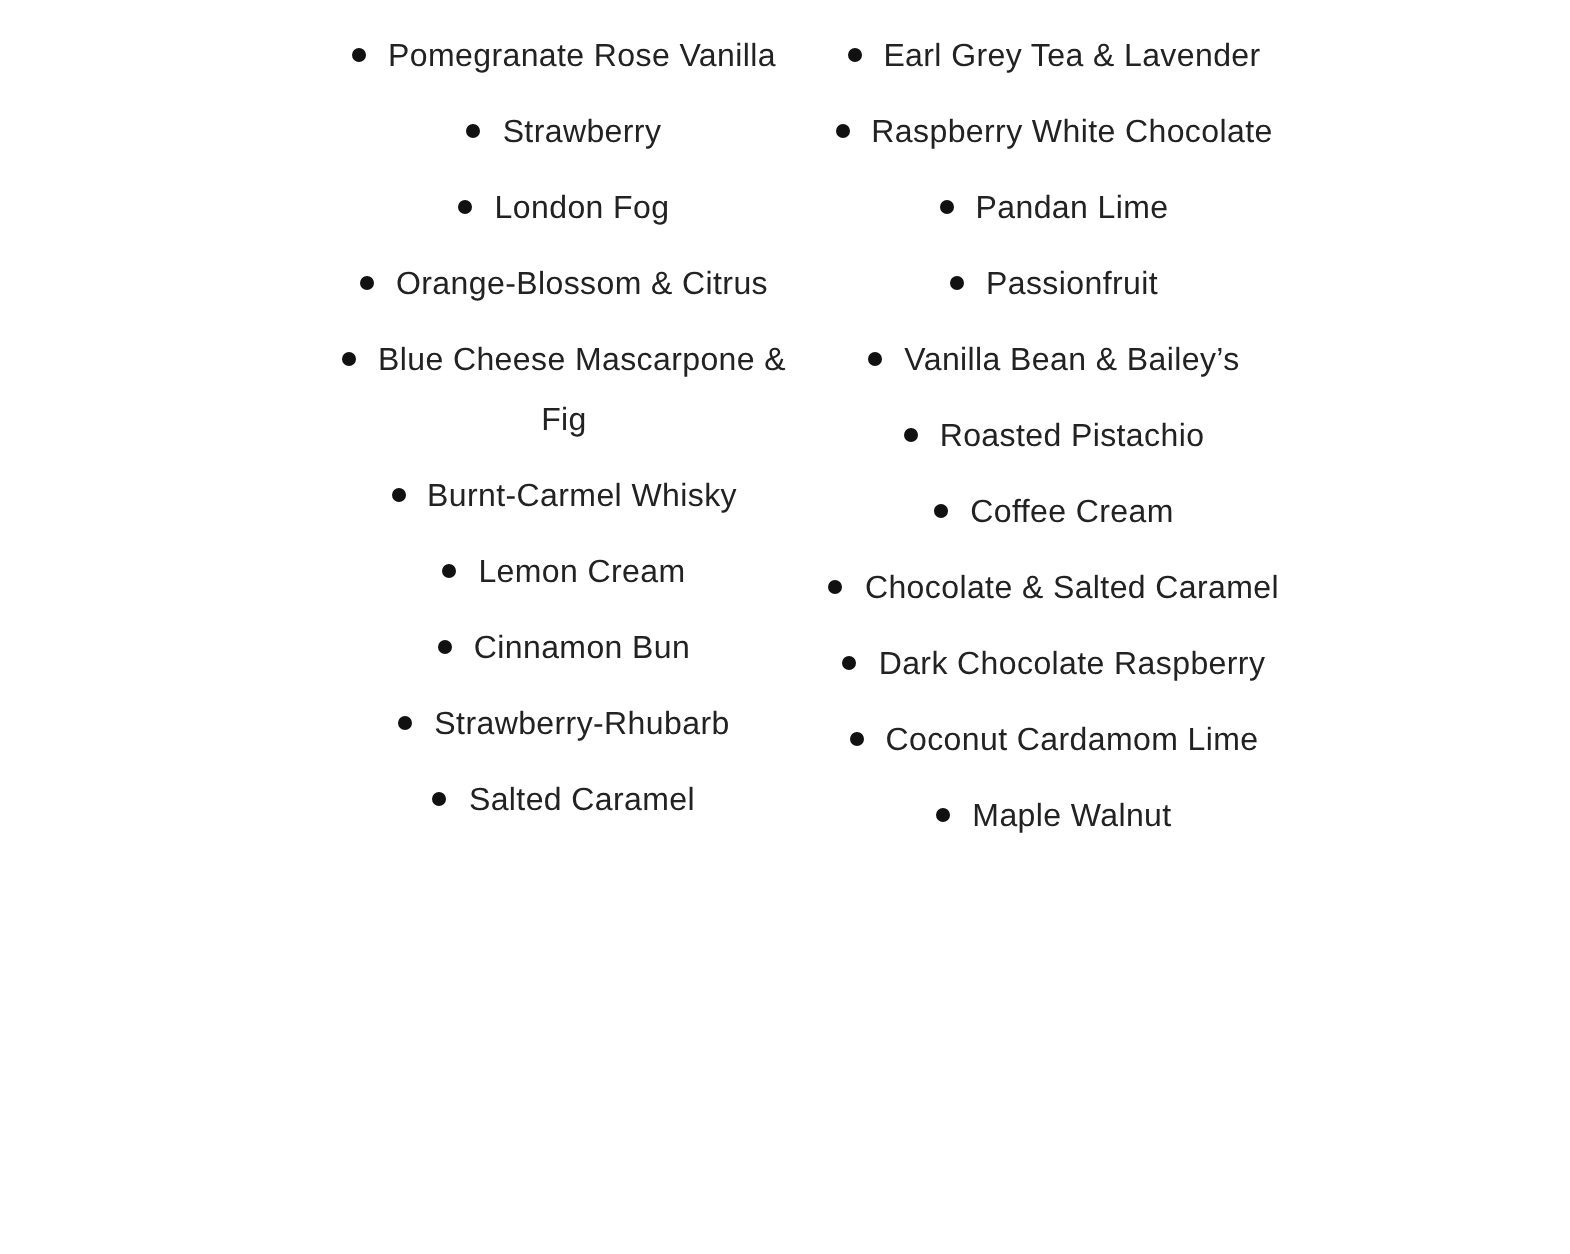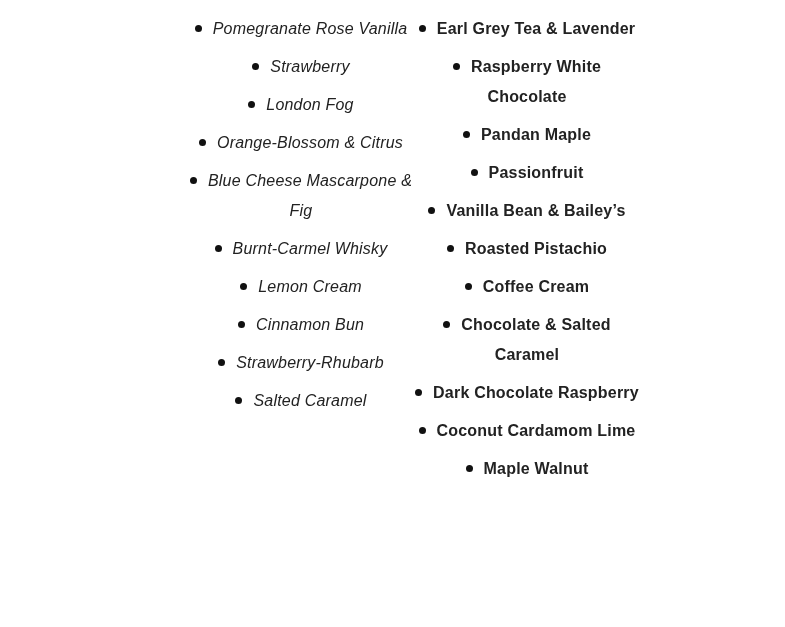--- a/index.html
+++ b/index.html
@@ -1,20 +1,20 @@
 <!DOCTYPE html>
 <html><head>
 <meta charset="utf-8">
 <style>
   html, body { margin: 0; padding: 0; background: #ffffff; }
   body { width: 785px; height: 627px; overflow: hidden; position: relative;
          font-family: "Liberation Sans", sans-serif; color: #222222; }
   .col { position: absolute; top: 14px; width: 230px; margin: 0; padding: 0; list-style: none; }
-  .col.left { left: 186px; font-style: italic; }
-  .col.right { left: 412px; font-weight: bold; }
+  .col.left { left: 167px; }
+  .col.right { left: 412px; }
   .item { text-align: center; font-size: 16px; line-height: 30px; margin: 0 0 8px 0; letter-spacing: 0.2px; }
   .bullet { display: inline-block; width: 7px; height: 7px; border-radius: 50%;
             background: #111111; vertical-align: middle; margin-right: 11px; position: relative; top: -1px; }
 </style>
 </head>
 <body>
 
 <ul class="col left">
   <li class="item"><span class="bullet"></span><span>Pomegranate Rose Vanilla</span></li>
   <li class="item"><span class="bullet"></span><span>Strawberry</span></li>
@@ -24,21 +24,21 @@
   <li class="item"><span class="bullet"></span><span>Burnt-Carmel Whisky</span></li>
   <li class="item"><span class="bullet"></span><span>Lemon Cream</span></li>
   <li class="item"><span class="bullet"></span><span>Cinnamon Bun</span></li>
   <li class="item"><span class="bullet"></span><span>Strawberry-Rhubarb</span></li>
   <li class="item"><span class="bullet"></span><span>Salted Caramel</span></li>
 </ul>
 
 <ul class="col right">
   <li class="item"><span class="bullet"></span><span>Earl Grey Tea &amp; Lavender</span></li>
   <li class="item"><span class="bullet"></span><span>Raspberry White Chocolate</span></li>
-  <li class="item"><span class="bullet"></span><span>Pandan Maple</span></li>
+  <li class="item"><span class="bullet"></span><span>Pandan Lime</span></li>
   <li class="item"><span class="bullet"></span><span>Passionfruit</span></li>
   <li class="item"><span class="bullet"></span><span>Vanilla Bean &amp; Bailey’s</span></li>
   <li class="item"><span class="bullet"></span><span>Roasted Pistachio</span></li>
   <li class="item"><span class="bullet"></span><span>Coffee Cream</span></li>
   <li class="item"><span class="bullet"></span><span>Chocolate &amp; Salted Caramel</span></li>
   <li class="item"><span class="bullet"></span><span>Dark Chocolate Raspberry</span></li>
   <li class="item"><span class="bullet"></span><span>Coconut Cardamom Lime</span></li>
   <li class="item"><span class="bullet"></span><span>Maple Walnut</span></li>
 </ul>
 

